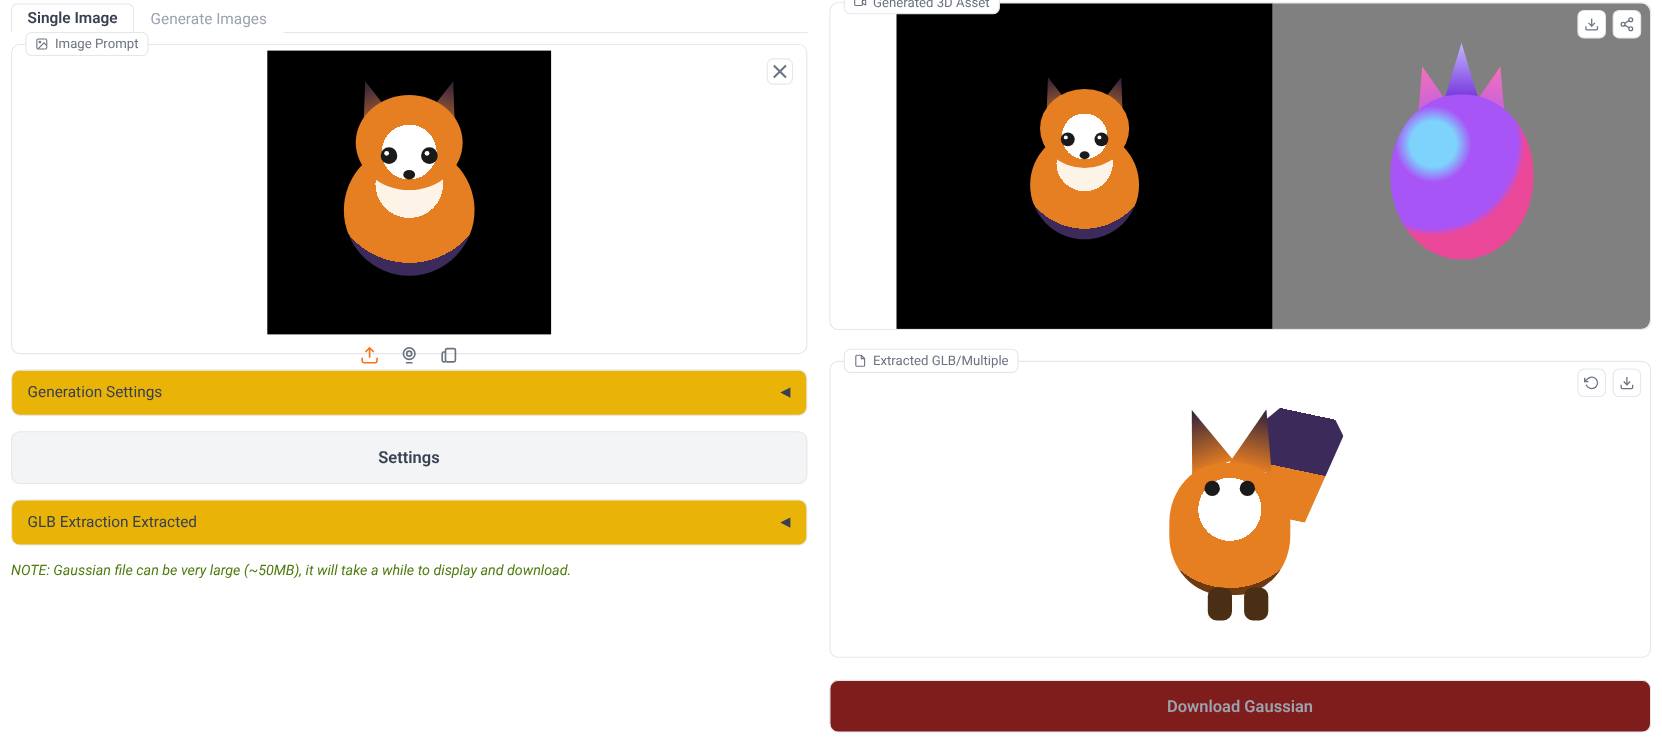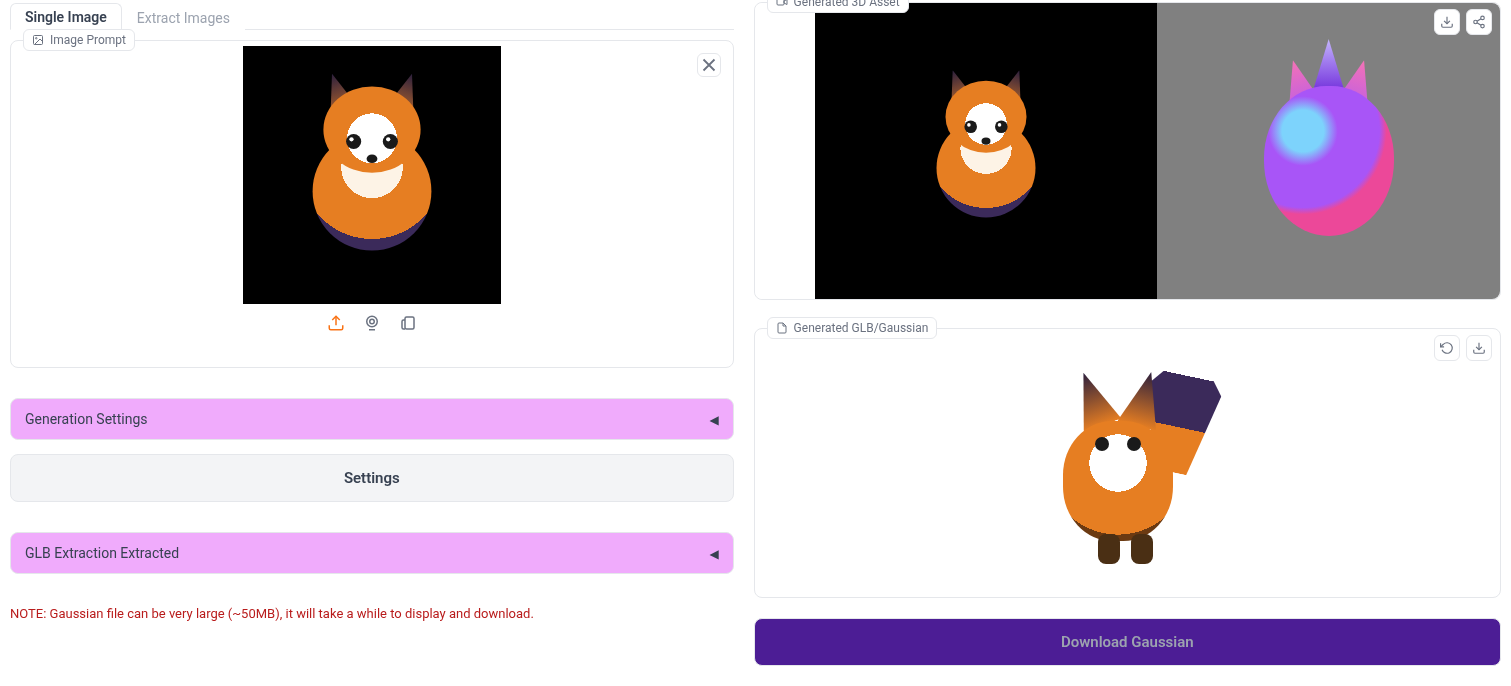--- a/index.html
+++ b/index.html
@@ -103,49 +103,50 @@
   .tool-row .upload { color: #f97316; }
   .tool-row svg { width: 18px; height: 18px; }
 
   
   .setting-row {
     border: 1px solid #e5e7eb;
     border-radius: 8px;
     padding: 12px 14px;
     display: flex;
     justify-content: space-between;
-    align-items: flex-end;
+    align-items: flex-start;
     font-size: 14px;
-    margin-top: 30px;
+    margin-top: 14px;
     cursor: pointer;
-    background: #f0abfc;
+    background: #eab308;
   }
   .setting-row .chev { font-size: 12px; }
 
   
   .btn {
     border: 1px solid #e5e7eb;
     background: #f3f4f6;
     border-radius: 8px;
     padding: 14px 0;
     font-size: 15px;
     font-weight: 600;
     color: #374151;
     text-align: center;
     cursor: pointer;
   }
   .btn.full { width: 100%; margin-top: 14px; }
   .btn-row { display: flex; gap: 14px; margin-top: 14px; }
   .btn-row .btn { flex: 1; }
-  .btn.disabled { color: #9ca3af; cursor: default; background:#4c1d95; }
+  .btn.disabled { color: #9ca3af; cursor: default; background:#7f1d1d; }
 
   .note {
+    font-style: italic;
     font-size: 13px;
-    color: #b91c1c;
-    margin-top: 32px;
+    color: #4d7c0f;
+    margin-top: 16px;
   }
 
   
   .right-panel {
     position: relative;
     border: 1px solid #e5e7eb;
     border-radius: 8px;
     background: #fff;
   }
   .icon-btns {
@@ -264,24 +265,24 @@
   .glb-fox .leg.l{left:34%;} .glb-fox .leg.r{left:52%;}
 </style>
 </head>
 <body>
 
 <div class="columns">
 
   <div class="col-left">
     <div class="tabs">
       <div class="tab active">Single Image</div>
-      <div class="tab">Extract Images</div>
-    </div>
-
-    <div class="panel" style="height:328px;">
+      <div class="tab">Generate Images</div>
+    </div>
+
+    <div class="panel" style="height:282px;">
       <div class="panel-label">
         <svg viewBox="0 0 24 24" stroke-width="2">
             <rect x="3" y="3" width="18" height="18" rx="2"></rect>
             <circle cx="8.5" cy="8.5" r="1.5"></circle>
             <path d="M21 15l-5-5L5 21"></path>
           </svg>
         <span>Image Prompt</span>
       </div>
       <div class="close-x">
         <svg viewBox="0 0 24 24" stroke="#6b7280" stroke-width="2" fill="none">
@@ -392,21 +393,21 @@
         </div>
       </div>
     </div>
 
     <div class="right-panel glb-view" style="margin-top:28px;">
       <div class="panel-label">
         <svg viewBox="0 0 24 24" stroke-width="2">
             <path d="M14 2H6a2 2 0 0 0-2 2v16a2 2 0 0 0 2 2h12a2 2 0 0 0 2-2V8z"></path>
             <polyline points="14 2 14 8 20 8"></polyline>
           </svg>
-        <span>Generated GLB/Gaussian</span>
+        <span>Extracted GLB/Multiple</span>
       </div>
       <div class="icon-btns">
         <div class="icon-btn">
           <svg viewBox="0 0 24 24" stroke-width="2">
               <polyline points="1 4 1 10 7 10"></polyline>
               <path d="M3.51 15a9 9 0 1 0 2.13-9.36L1 10"></path>
             </svg>
         </div>
         <div class="icon-btn">
           <svg viewBox="0 0 24 24" stroke-width="2">

